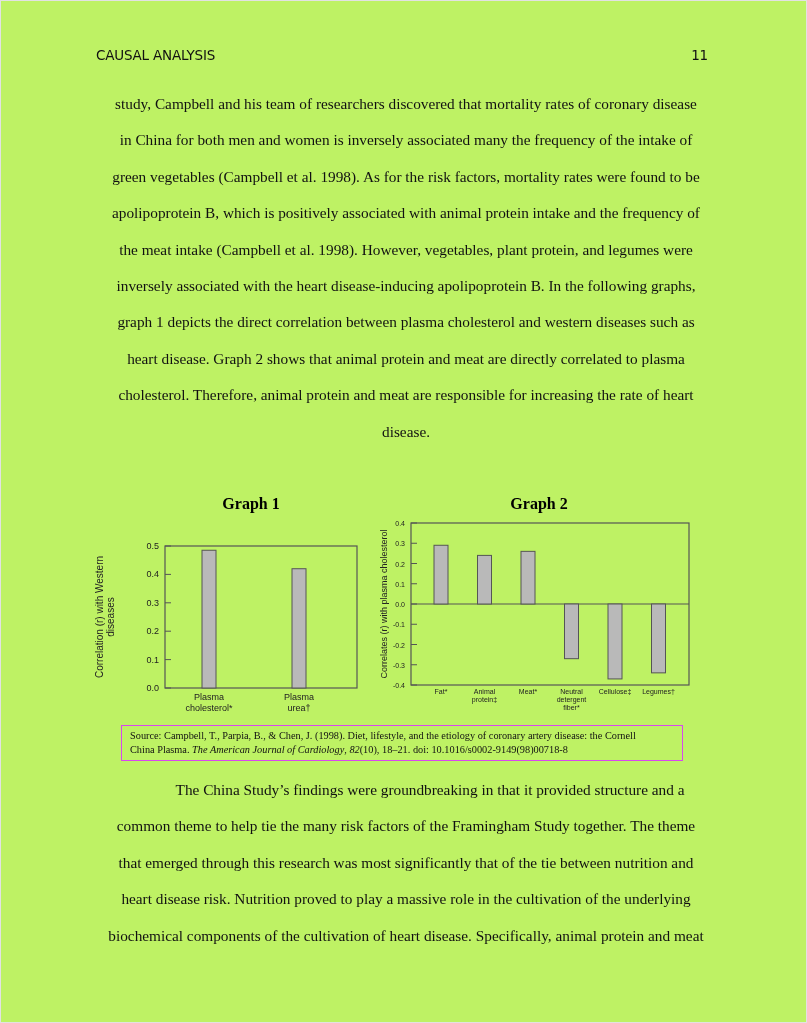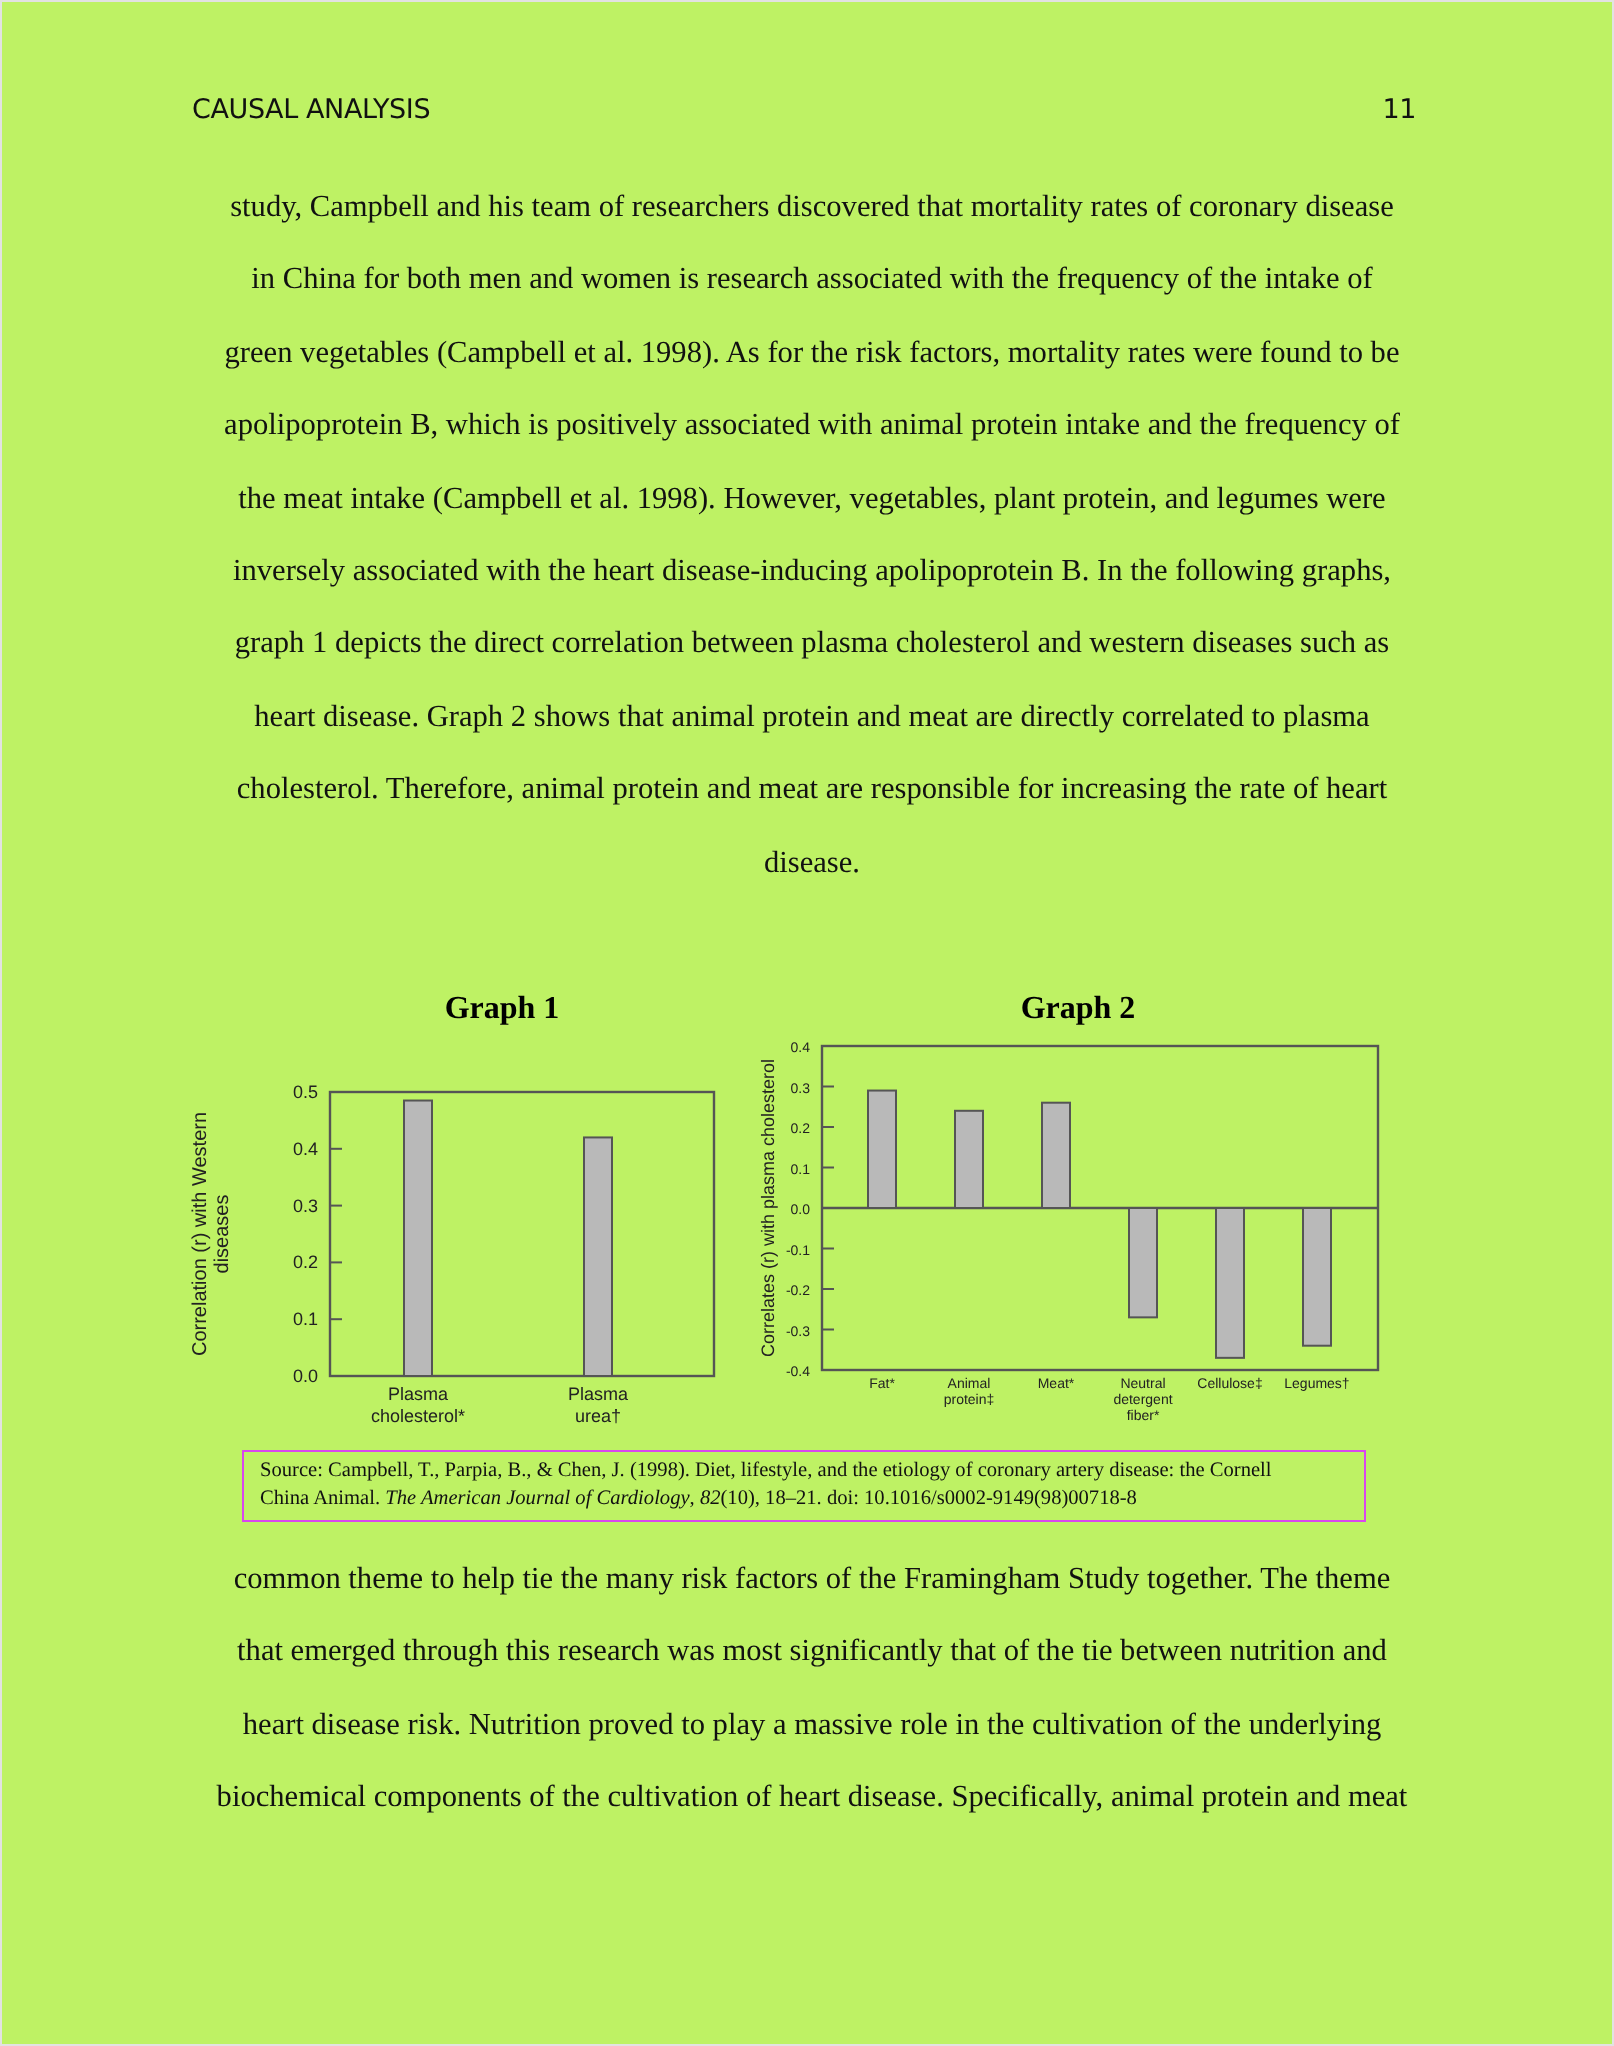--- a/index.html
+++ b/index.html
@@ -20,21 +20,21 @@
 </head>
 <body>
 
 <div class="page">
 
   <div class="hdr hdr-left">CAUSAL ANALYSIS</div>
   <div class="hdr hdr-right">11</div>
 
   <div class="para p1">
     <span class="line">study, Campbell and his team of researchers discovered that mortality rates of coronary disease</span>
-    <span class="line">in China for both men and women is research associated with the frequency of the intake of</span>
+    <span class="line">in China for both men and women is inversely associated many the frequency of the intake of</span>
     <span class="line">green vegetables (Campbell et al. 1998). As for the risk factors, mortality rates were found to be</span>
     <span class="line">apolipoprotein B, which is positively associated with animal protein intake and the frequency of</span>
     <span class="line">the meat intake (Campbell et al. 1998). However, vegetables, plant protein, and legumes were</span>
     <span class="line">inversely associated with the heart disease-inducing apolipoprotein B. In the following graphs,</span>
     <span class="line">graph 1 depicts the direct correlation between plasma cholesterol and western diseases such as</span>
     <span class="line">heart disease. Graph 2 shows that animal protein and meat are directly correlated to plasma</span>
     <span class="line">cholesterol. Therefore, animal protein and meat are responsible for increasing the rate of heart</span>
     <span class="line">disease.</span>
   </div>
 
@@ -102,22 +102,23 @@
         <rect x="235" y="115" width="14" height="74.92499999999998" fill="#b9b9b9" stroke="#555" stroke-width="1"></rect>
         <text x="242" y="205" text-anchor="middle" font-size="7" fill="#222">Cellulose‡</text>
         <rect x="278.5" y="115" width="14" height="68.85" fill="#b9b9b9" stroke="#555" stroke-width="1"></rect>
         <text x="285.5" y="205" text-anchor="middle" font-size="7" fill="#222">Legumes†</text>
         <text x="14" y="115" text-anchor="middle" font-size="9" fill="#222" transform="rotate(-90 14 115)">Correlates (r) with plasma cholesterol</text>
       </g>
   </svg>
 
   <div class="source-box">
     <span>Source:</span><span> Campbell, T., Parpia, B., &amp; Chen, J. (1998). Diet, lifestyle, and the etiology of coronary artery disease: the Cornell</span><br>
-    <span>China Animal. </span><i>The American Journal of Cardiology</i><span>, </span><i>82</i><span>(10), 18–21. doi: 10.1016/s0002-9149(98)00718-8</span>
+    <span>China Plasma. </span><i>The American Journal of Cardiology</i><span>, </span><i>82</i><span>(10), 18–21. doi: 10.1016/s0002-9149(98)00718-8</span>
   </div>
 
   <div class="para p2">
+    <span class="line indent">The China Study’s findings were groundbreaking in that it provided structure and a</span>
     <span class="line">common theme to help tie the many risk factors of the Framingham Study together. The theme</span>
     <span class="line">that emerged through this research was most significantly that of the tie between nutrition and</span>
     <span class="line">heart disease risk. Nutrition proved to play a massive role in the cultivation of the underlying</span>
     <span class="line">biochemical components of the cultivation of heart disease. Specifically, animal protein and meat</span>
   </div>
 </div>
 
 </body></html>

